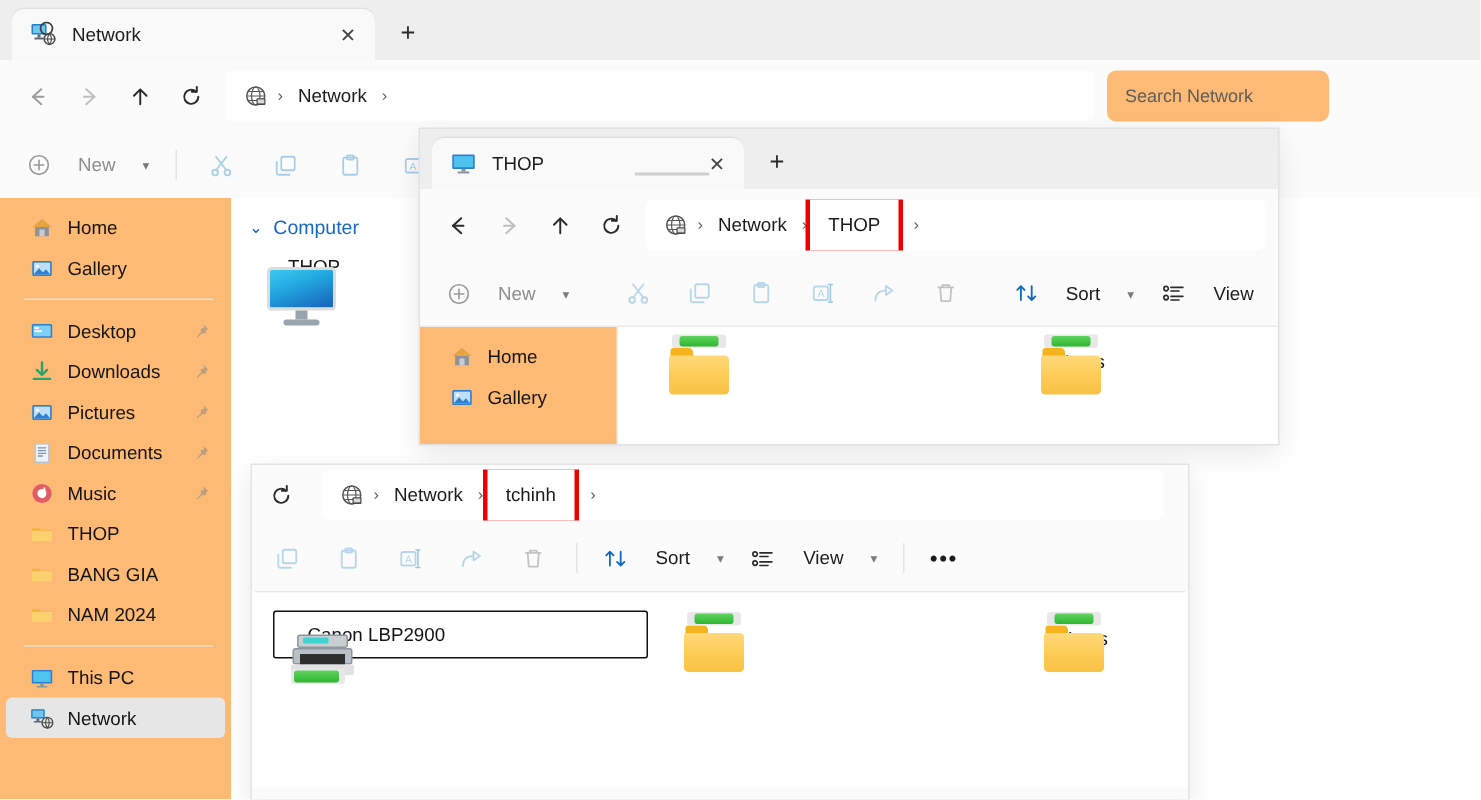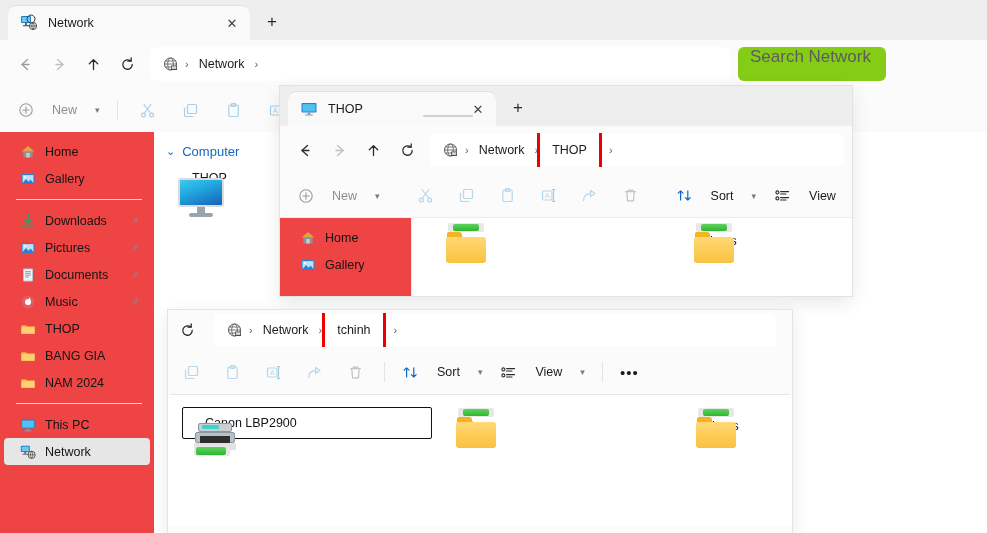--- a/index.html
+++ b/index.html
@@ -73,44 +73,44 @@
     white-space: nowrap;
   }
   .crumb-sep { color: #5b5b5b; font-size: 11px; padding: 0 2px; }
   .crumb-hl { position: relative; }
   .crumb-hl::after {
     content: ""; position: absolute; left: -7px; right: -7px; top: -9px; bottom: -9px;
     border: 3px solid #ee0000; border-radius: 2px; pointer-events: none;
   }
   .searchbox {
     width: 148px; height: 34px; margin-left: 8px; flex: 0 0 auto;
-    background: #84cc16; border-radius: 6px;
-    display: flex; align-items: flex-start; padding: 0 12px;
-    font-size: 17px; color: #5d5d5d;
+    background: #fdba74; border-radius: 6px;
+    display: flex; align-items: center; padding: 0 12px;
+    font-size: 12px; color: #5d5d5d;
   }
 
   
   .cmdbar {
     height: 44px; display: flex; align-items: center;
     background: #fbfbfb; padding: 0 10px; gap: 2px;
     border-bottom: 1px solid #ececec;
   }
   .cmd {
     height: 30px; border-radius: 5px; padding: 0 8px;
     display: flex; align-items: center; gap: 18px;
     font-size: 12.5px; color: #8d8d8d;
   }
   .cmd.enabled { color: #1b1b1b; }
   .cmd .chev { font-size: 9px; color: #7a7a7a; }
   .cmdsep { width: 1px; height: 20px; background: #e4e4e4; margin: 0 7px; }
   .cmd svg { display: block; }
 
   
   .winbody { display: flex; }
-  .navpane { width: 154px; flex: 0 0 154px; background: #ef4444; padding-top: 6px; }
+  .navpane { width: 154px; flex: 0 0 154px; background: #fdba74; padding-top: 6px; }
   .content { flex: 1 1 auto; background: #ffffff; padding: 10px 0 0 0; position: relative; }
 
   .navitem {
     display: flex; align-items: center; height: 27px;
     padding: 0 10px 0 16px; font-size: 12.5px; color: #141414;
     border-radius: 4px; margin: 0 4px;
     position: relative;
   }
   .navitem.selected { background: #e6e6e6; }
   .navitem .ni-icon { width: 16px; height: 16px; margin-right: 9px; flex: 0 0 16px; }
@@ -328,20 +328,36 @@
                 <rect x="2.6" y="4.1" width="10.8" height="7.8" fill="#bfe0f7"></rect>
                 <path d="M2.6 11.9l3.4-4 2.6 2.8 2-2.2 2.8 3.4z" fill="#2f7fd1"></path>
                 <circle cx="5" cy="6.3" r="1" fill="#fff"></circle>
               </svg>
           </span>
           <span class="ni-label">Gallery</span>
         </div>
 
         <div class="navsep"></div>
 
+        <div class="navitem">
+          <span class="ni-icon">
+            <svg width="16" height="16" viewBox="0 0 16 16">
+                <rect x="1.2" y="3" width="13.6" height="9.2" rx="1" fill="#2f7fd1"></rect>
+                <rect x="2.2" y="4" width="11.6" height="7.2" fill="#7fd0f2"></rect>
+                <rect x="3" y="5" width="3" height="1.4" fill="#fff"></rect>
+                <rect x="3" y="7.2" width="5" height="1.2" fill="#fff"></rect>
+              </svg>
+          </span>
+          <span class="ni-label">Desktop</span>
+          <span class="pin">
+            <svg width="12" height="12" viewBox="0 0 12 12">
+                <path d="M7.6 1.2l3.2 3.2-1.2.6-.6 2.3-2.1-.3L3.6 10l-.5-.5 3-3.3-.3-2.1 2.3-.6z" fill="#8a8a8a"></path>
+              </svg>
+          </span>
+        </div>
         <div class="navitem">
           <span class="ni-icon">
             <svg width="16" height="16" viewBox="0 0 16 16">
                 <path d="M8 1.6v8M4.6 6.6L8 10l3.4-3.4" stroke="#2aa36b" stroke-width="1.6" fill="none" stroke-linecap="round" stroke-linejoin="round"></path>
                 <path d="M2.6 12.6h10.8" stroke="#2aa36b" stroke-width="1.6" stroke-linecap="round"></path>
               </svg>
           </span>
           <span class="ni-label">Downloads</span>
           <span class="pin">
             <svg width="12" height="12" viewBox="0 0 12 12">

